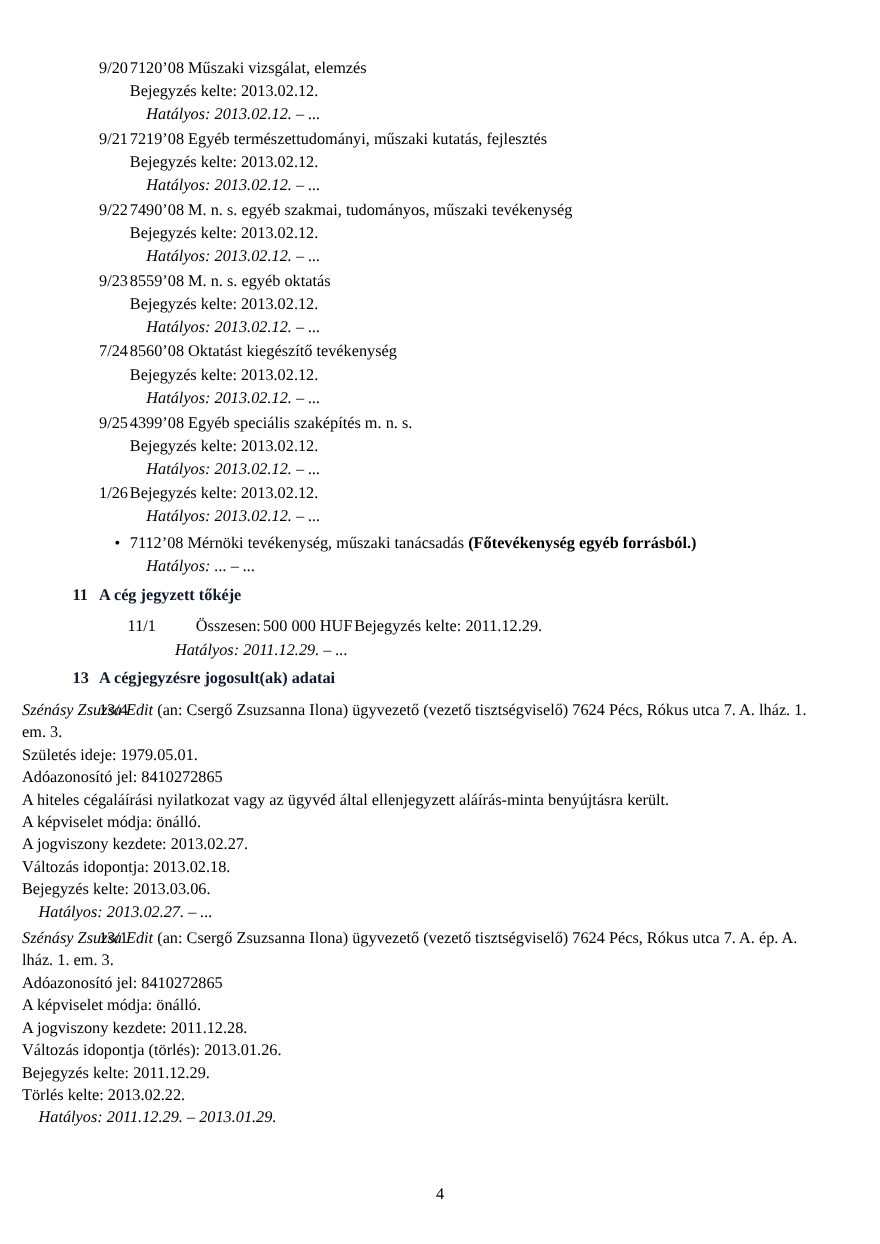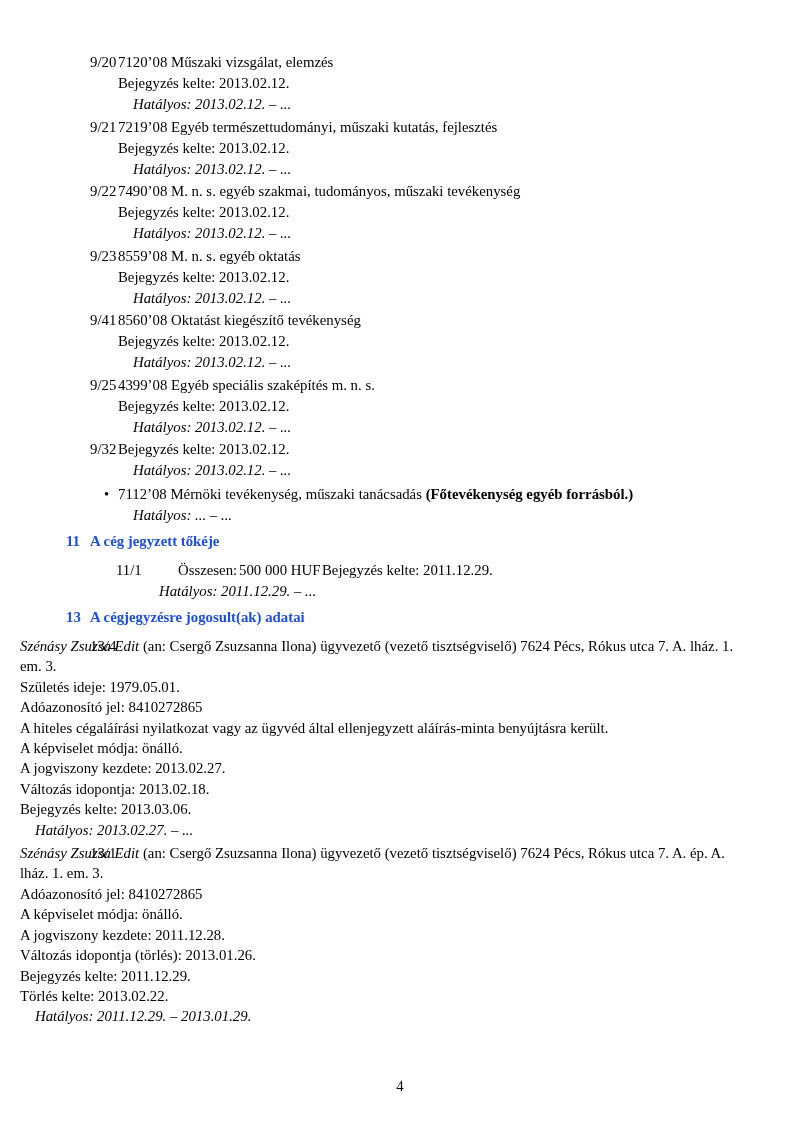--- a/index.html
+++ b/index.html
@@ -11,21 +11,21 @@
   }
   .page { position:absolute; left:0; top:0; width:800px; height:1131px; padding:52px 55px 0 0; }
   .l { line-height:21px; min-height:21px; }
   .entry { position:relative; padding-left:118px; margin-bottom:1.5px; }
   .entry .num { position:absolute; left:90px; top:0; line-height:21px; }
   .hat { font-style:italic; padding-left:15px; }
   .bullet-entry { margin-top:3px; margin-bottom:0; }
   .bullet-entry .bullet { position:absolute; left:104px; top:0; line-height:21px; }
   .sec {
     position:relative; padding-left:90px; margin-top:5px; margin-bottom:8px;
-    font-weight:bold; color:#1d4ed8; line-height:21px;
+    font-weight:bold; color:#0f172a; line-height:21px;
   }
   .sec .secnum { position:absolute; left:66px; top:0; }
   .cap { position:relative;margin-left:26px; }
   .capline { position:relative; height:21px; line-height:21px; }
   .capline .pos-num { position:absolute; left:90px; }
   .capline .pos-osz { position:absolute; left:152px; }
   .capline .pos-amt { position:absolute; left:213px; }
   .capline .pos-bej { position:absolute; left:296px; }
   .cap .hat { padding-left:133px; }
   .person .l { line-height:20.4px; min-height:20.4px; }
@@ -62,35 +62,35 @@
   </div>
 
   <div class="entry">
     <span class="num">9/23</span>
     <div class="l">8559’08 M. n. s. egyéb oktatás</div>
     <div class="l">Bejegyzés kelte: 2013.02.12.</div>
     <div class="l hat">Hatályos: 2013.02.12. – ...</div>
   </div>
 
   <div class="entry">
-    <span class="num">9/41</span>
+    <span class="num">7/24</span>
     <div class="l">8560’08 Oktatást kiegészítő tevékenység</div>
     <div class="l">Bejegyzés kelte: 2013.02.12.</div>
     <div class="l hat">Hatályos: 2013.02.12. – ...</div>
   </div>
 
   <div class="entry">
     <span class="num">9/25</span>
     <div class="l">4399’08 Egyéb speciális szaképítés m. n. s.</div>
     <div class="l">Bejegyzés kelte: 2013.02.12.</div>
     <div class="l hat">Hatályos: 2013.02.12. – ...</div>
   </div>
 
   <div class="entry">
-    <span class="num">9/32</span>
+    <span class="num">1/26</span>
     <div class="l">Bejegyzés kelte: 2013.02.12.</div>
     <div class="l hat">Hatályos: 2013.02.12. – ...</div>
   </div>
 
   <div class="entry bullet-entry">
     <span class="bullet">•</span>
     <div class="l"><span>7112’08 Mérnöki tevékenység, műszaki tanácsadás </span><span class="bold-note">(Főtevékenység egyéb forrásból.)</span></div>
     <div class="l hat">Hatályos: ... – ...</div>
   </div>
 

